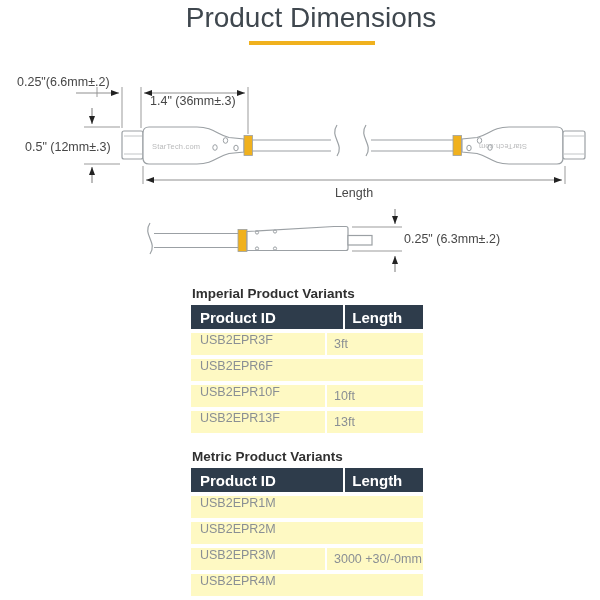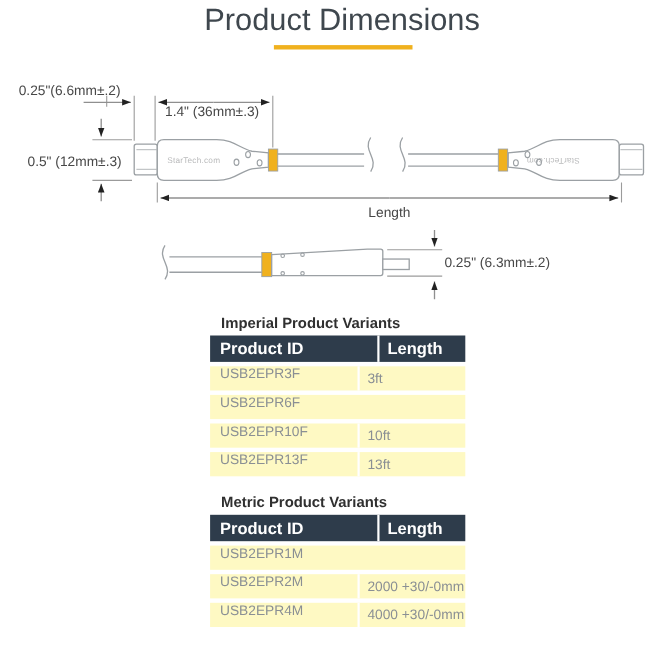--- a/index.html
+++ b/index.html
@@ -15,21 +15,21 @@
   .dimtext{font-family:"Liberation Sans",sans-serif;font-size:12.5px;fill:#474747;}
   .brandtext{font-family:"Liberation Sans",sans-serif;font-size:7.5px;fill:#b9babb;letter-spacing:.2px;}
   .shape{fill:#ffffff;stroke:#9ba0a4;stroke-width:1.2;}
   .thin{fill:none;stroke:#c2c5c7;stroke-width:1;}
   .cable{stroke:#9ba0a4;stroke-width:1.2;fill:none;}
   .ext{stroke:#9b9b9b;stroke-width:1;fill:none;}
   .dim{stroke:#8f8f8f;stroke-width:1.2;fill:none;}
   .hole{fill:none;stroke:#9ba0a4;stroke-width:1;}
   
   .tables{position:absolute;left:191px;top:286px;width:232px;}
-  .tbl-heading{font-size:13.5px;font-weight:700;color:#303030;margin:0 0 4px 10px;}
+  .tbl-heading{font-size:13.5px;font-weight:700;color:#303030;margin:0 0 4px 1px;}
   .thead{display:flex;height:24px;background:#2e3c4b;color:#ffffff;
          font-size:15px;font-weight:700;align-items:center;gap:44px;}
   .trow{display:flex;height:22px;margin-top:4px;background:#fef9c3;
         color:#8a8f94;font-size:12.5px;}
   .c1{width:134px;box-sizing:border-box;padding-left:9px;}
   .c2{width:98px;box-sizing:border-box;padding-left:7px;border-left:2px solid #ffffff;
       align-self:stretch;display:flex;align-items:center;}
   .tbl-metric{margin-top:16px;}
 </style>
 </head>
@@ -164,22 +164,24 @@
       <div class="tbl-heading">Metric Product Variants</div>
       <div class="thead">
         <div class="c1">Product ID</div>
         <div class="c2">Length</div>
       </div>
       <div class="trow">
         <div class="c1">USB2EPR1M</div>
       </div>
       <div class="trow">
         <div class="c1">USB2EPR2M</div>
-        <div class="c2">2000 +30/-0mm</div>
+      </div>
+      <div class="trow">
+        <div class="c1">USB2EPR3M</div>
+        <div class="c2">3000 +30/-0mm</div>
       </div>
       <div class="trow">
         <div class="c1">USB2EPR4M</div>
-        <div class="c2">4000 +30/-0mm</div>
       </div>
     </div>
 
   </section>
 </div>
 
 </body></html>

